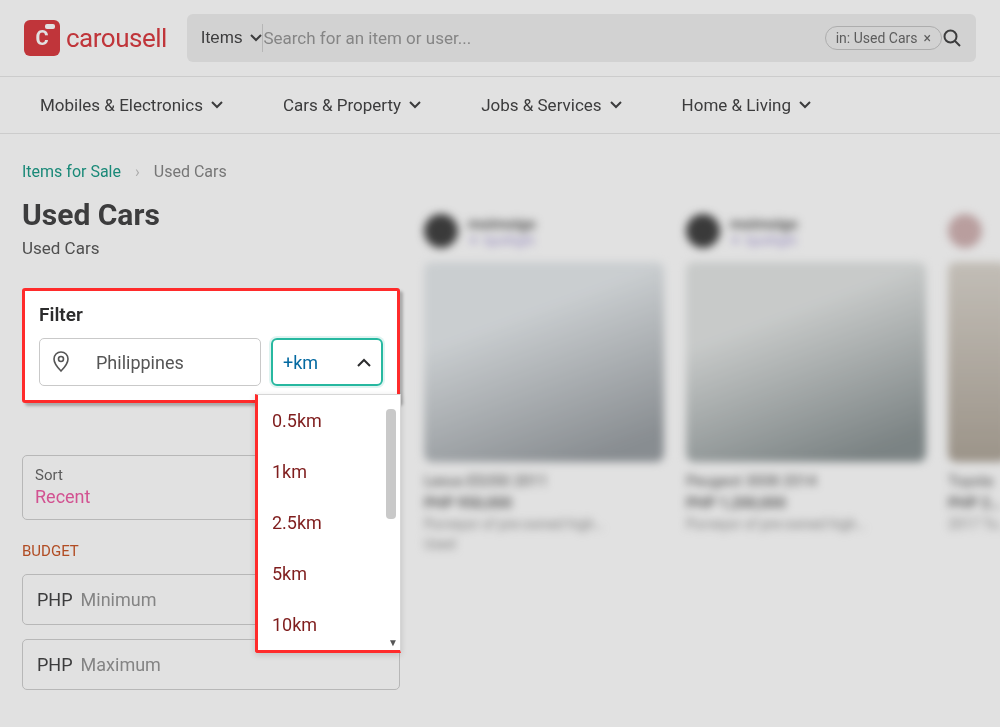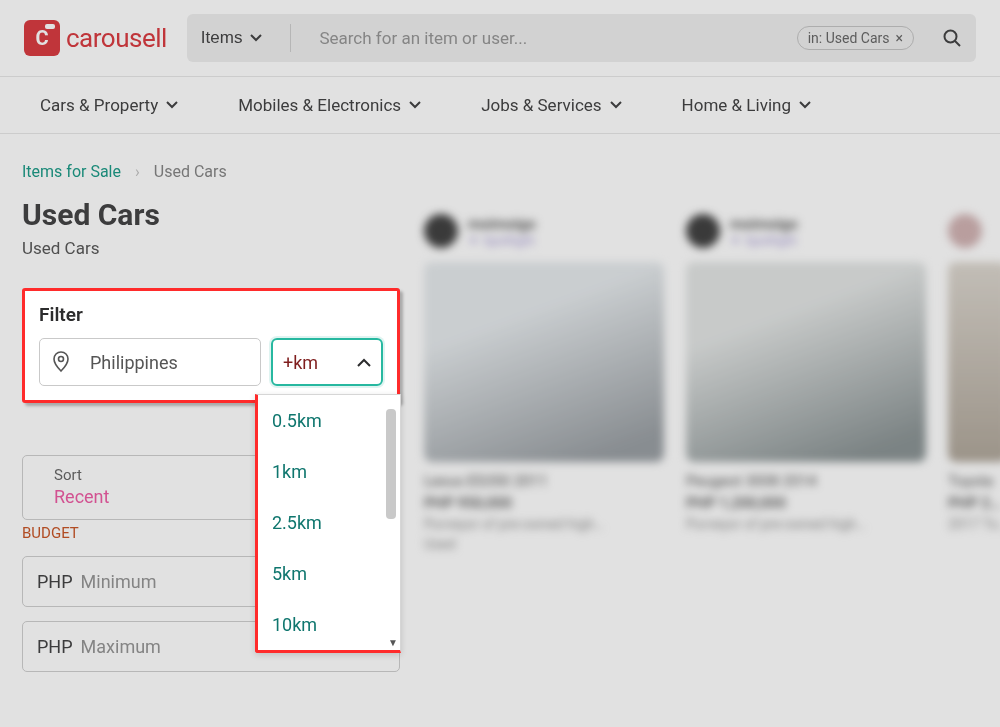--- a/index.html
+++ b/index.html
@@ -56,21 +56,21 @@
     }
 
     .searchbar {
       flex:1;
       background:#ececec;
       border-radius:6px;
       display:flex;
       align-items:center;
       height:48px;
       padding:0 14px 0 14px;
-      gap:28px;
+      gap:0;
     }
     .items-btn{
       display:flex;align-items:center;gap:8px;
       font-size:17px;color:#2c2c2d;
       border:none;background:none;
     }
     .divider-v{width:1px;height:28px;background:#c8c8c8;}
     .search-input{
       flex:1;border:none;background:none;font-size:17px;color:#8a8a8a;
     }
@@ -120,28 +120,28 @@
       position:relative;
       z-index:60;
       padding:12px 14px 0 14px;
       border:3px solid #ff2b2b;
       border-radius:3px;
       box-shadow: 3px 3px 3px rgba(0,0,0,0.25);
     }
     .filter-title{font-size:19px;font-weight:600;margin-bottom:12px;}
     .filter-row{display:flex;gap:10px;margin-bottom:14px;}
     .loc-field{
-      flex:1;display:flex;align-items:center;gap:20px;
+      flex:1;display:flex;align-items:center;gap:26px;
       border:1px solid #c9c9c9;border-radius:5px;
       padding:12px 12px;font-size:18px;color:#555;
     }
     .km-field{
       width:112px;display:flex;align-items:center;justify-content:space-between;
       border:2px solid #27b8a0;border-radius:6px;
-      padding:10px 10px;font-size:18px;color:#7f1d1d;
+      padding:10px 10px;font-size:18px;color:#0369a1;
       box-shadow: 0 0 0 2px rgba(39,184,160,0.15);
     }
 
     
     .dropdown{
       position:absolute;
       top:394px;
       left:255px;
       width:146px;
       background:#fff;
@@ -149,39 +149,39 @@
       z-index:70;
       box-shadow:0 2px 6px rgba(0,0,0,0.15);
       border-left:3px solid #ff2b2b;
       border-bottom:3px solid #ff2b2b;
       border-bottom-left-radius:3px;
     }
     .dropdown-list{
       max-height:300px;overflow-y:auto;
     }
     .dropdown-item{
-      padding:15px 14px;font-size:18px;color:#0f766e;
+      padding:15px 14px;font-size:18px;color:#7f1d1d;
     }
     .dd-scroll{
       position:absolute;right:2px;top:2px;bottom:2px;width:12px;
     }
     .dd-thumb{
       position:absolute;top:12px;width:10px;height:110px;background:#c9c9c9;border-radius:4px;
     }
     .dd-arrow{position:absolute;bottom:0;left:2px;font-size:10px;color:#555;}
 
     
     .lower-filters{
       position:relative;z-index:10;
       margin-top:52px;
     }
     .fieldset{
       border:1px solid #c9c9c9;border-radius:5px;
-      padding:10px 14px 12px 31px;
-      margin-bottom:4px;
+      padding:10px 14px 12px 12px;
+      margin-bottom:22px;
     }
     .fieldset-label{
       font-size:15px;color:#555;margin-bottom:2px;
     }
     .fieldset-value{font-size:18px;color:#ec4899;}
     .budget-label{font-size:15px;color:#c2410c;margin-bottom:14px;}
     .budget-field{
       border:1px solid #c9c9c9;border-radius:5px;
       padding:14px 14px;font-size:18px;color:#2c2c2d;
       margin-bottom:14px;display:flex;gap:8px;text-align:right;
@@ -243,27 +243,27 @@
       <svg width="20" height="20" viewBox="0 0 20 20">
           <circle cx="8.5" cy="8.5" r="6" stroke="#2c2c2d" stroke-width="2" fill="none"></circle>
           <line x1="13" y1="13" x2="18" y2="18" stroke="#2c2c2d" stroke-width="2"></line>
         </svg>
     </span>
   </div>
 </div>
 
 <div class="nav">
   <div class="nav-item">
-    <span>Cars &amp; Property</span>
+    <span>Mobiles &amp; Electronics</span>
     <svg width="12" height="8" viewBox="0 0 12 8">
         <path d="M1 1l5 5 5-5" stroke="#2c2c2d" stroke-width="2" fill="none"></path>
       </svg>
   </div>
   <div class="nav-item">
-    <span>Mobiles &amp; Electronics</span>
+    <span>Cars &amp; Property</span>
     <svg width="12" height="8" viewBox="0 0 12 8">
         <path d="M1 1l5 5 5-5" stroke="#2c2c2d" stroke-width="2" fill="none"></path>
       </svg>
   </div>
   <div class="nav-item">
     <span>Jobs &amp; Services</span>
     <svg width="12" height="8" viewBox="0 0 12 8">
         <path d="M1 1l5 5 5-5" stroke="#2c2c2d" stroke-width="2" fill="none"></path>
       </svg>
   </div>

